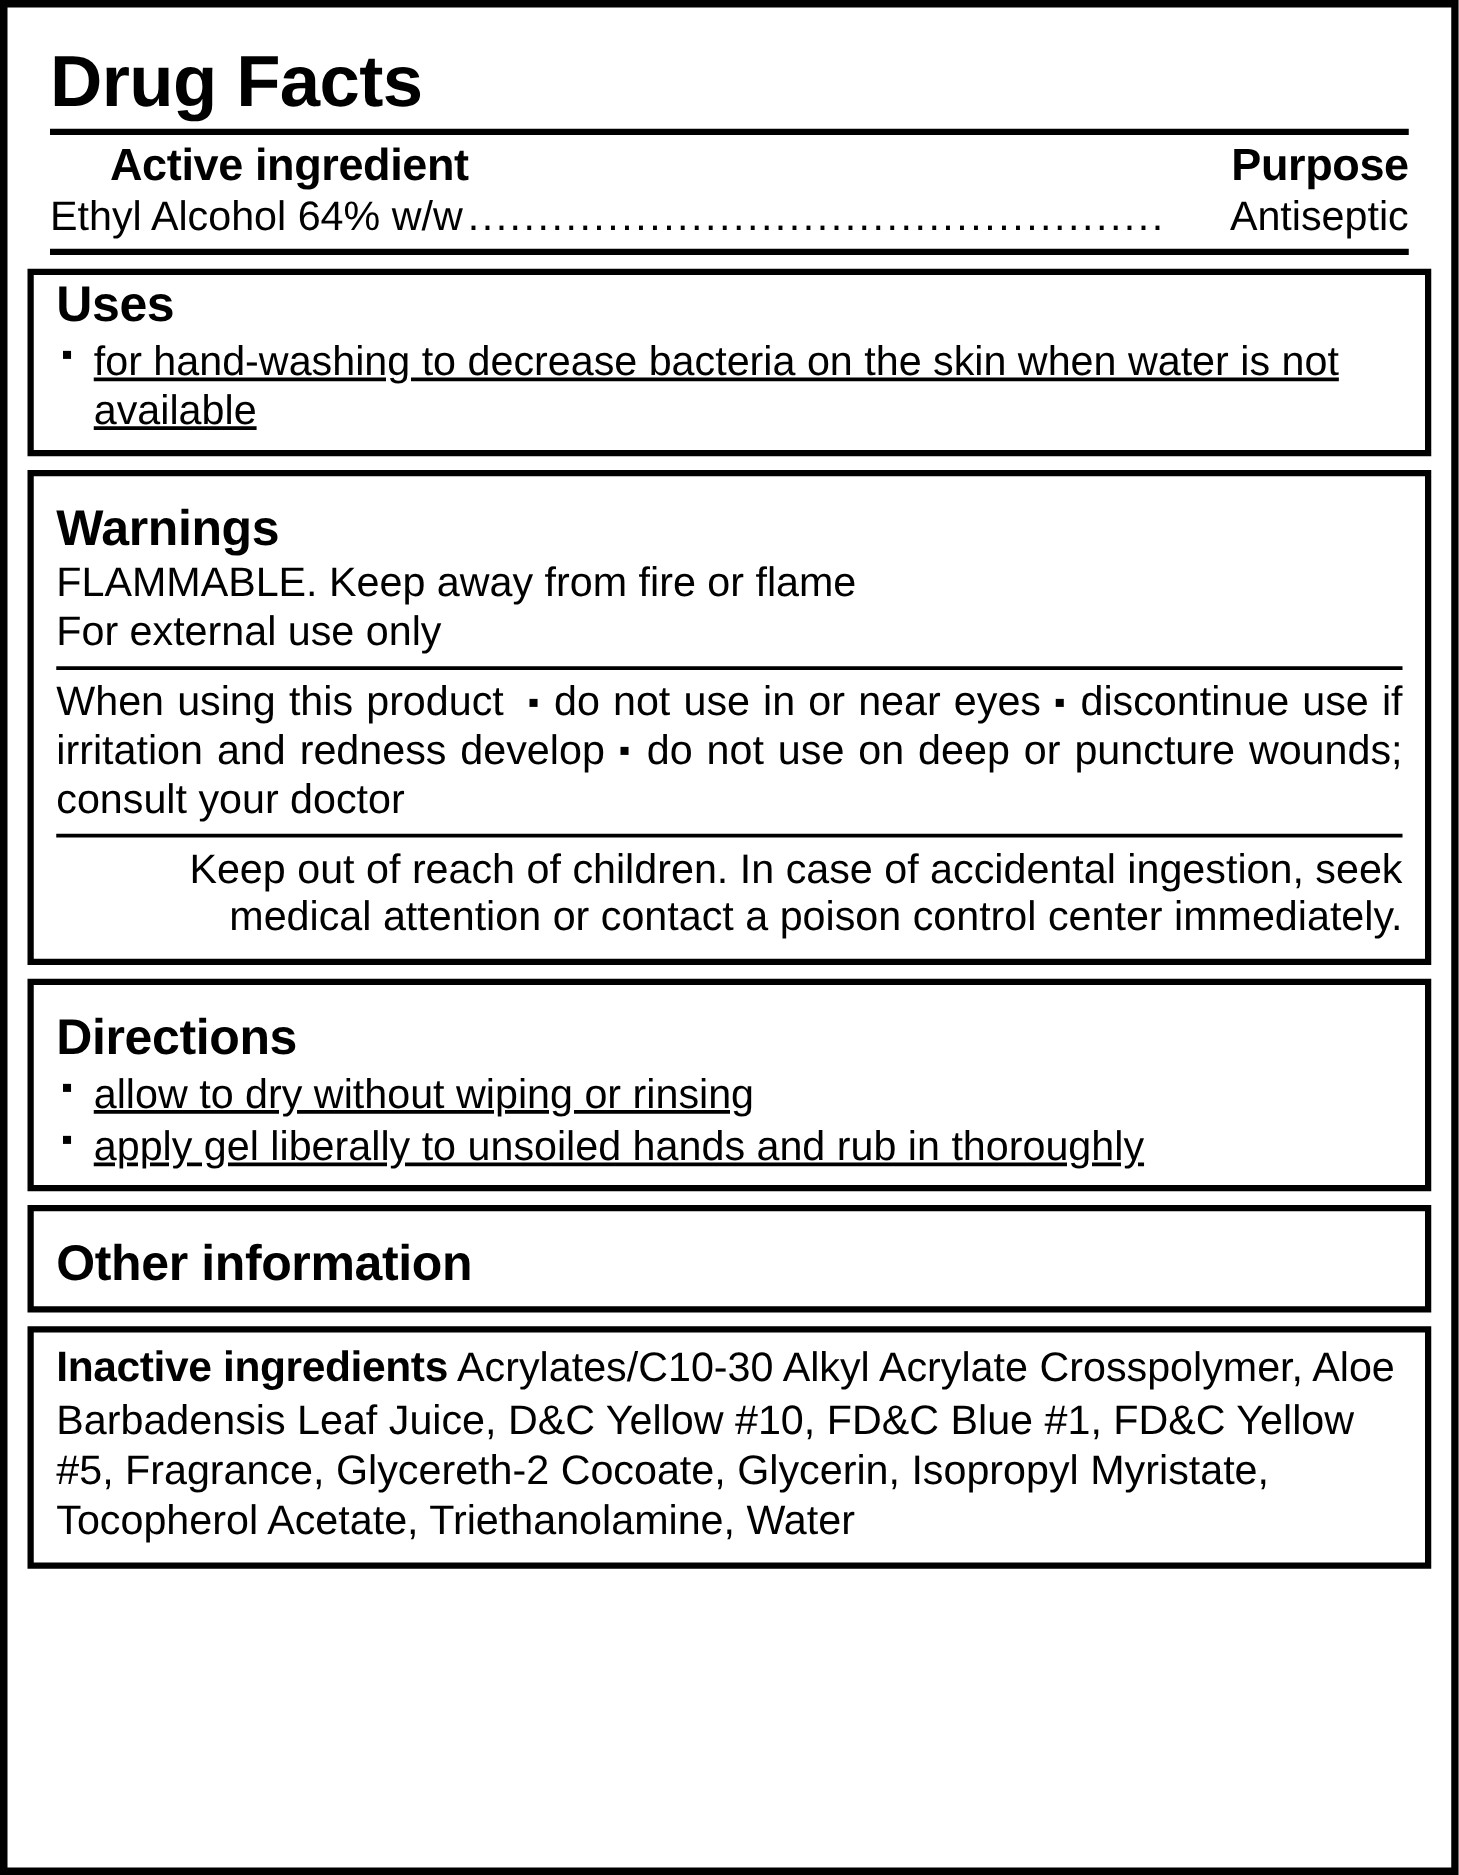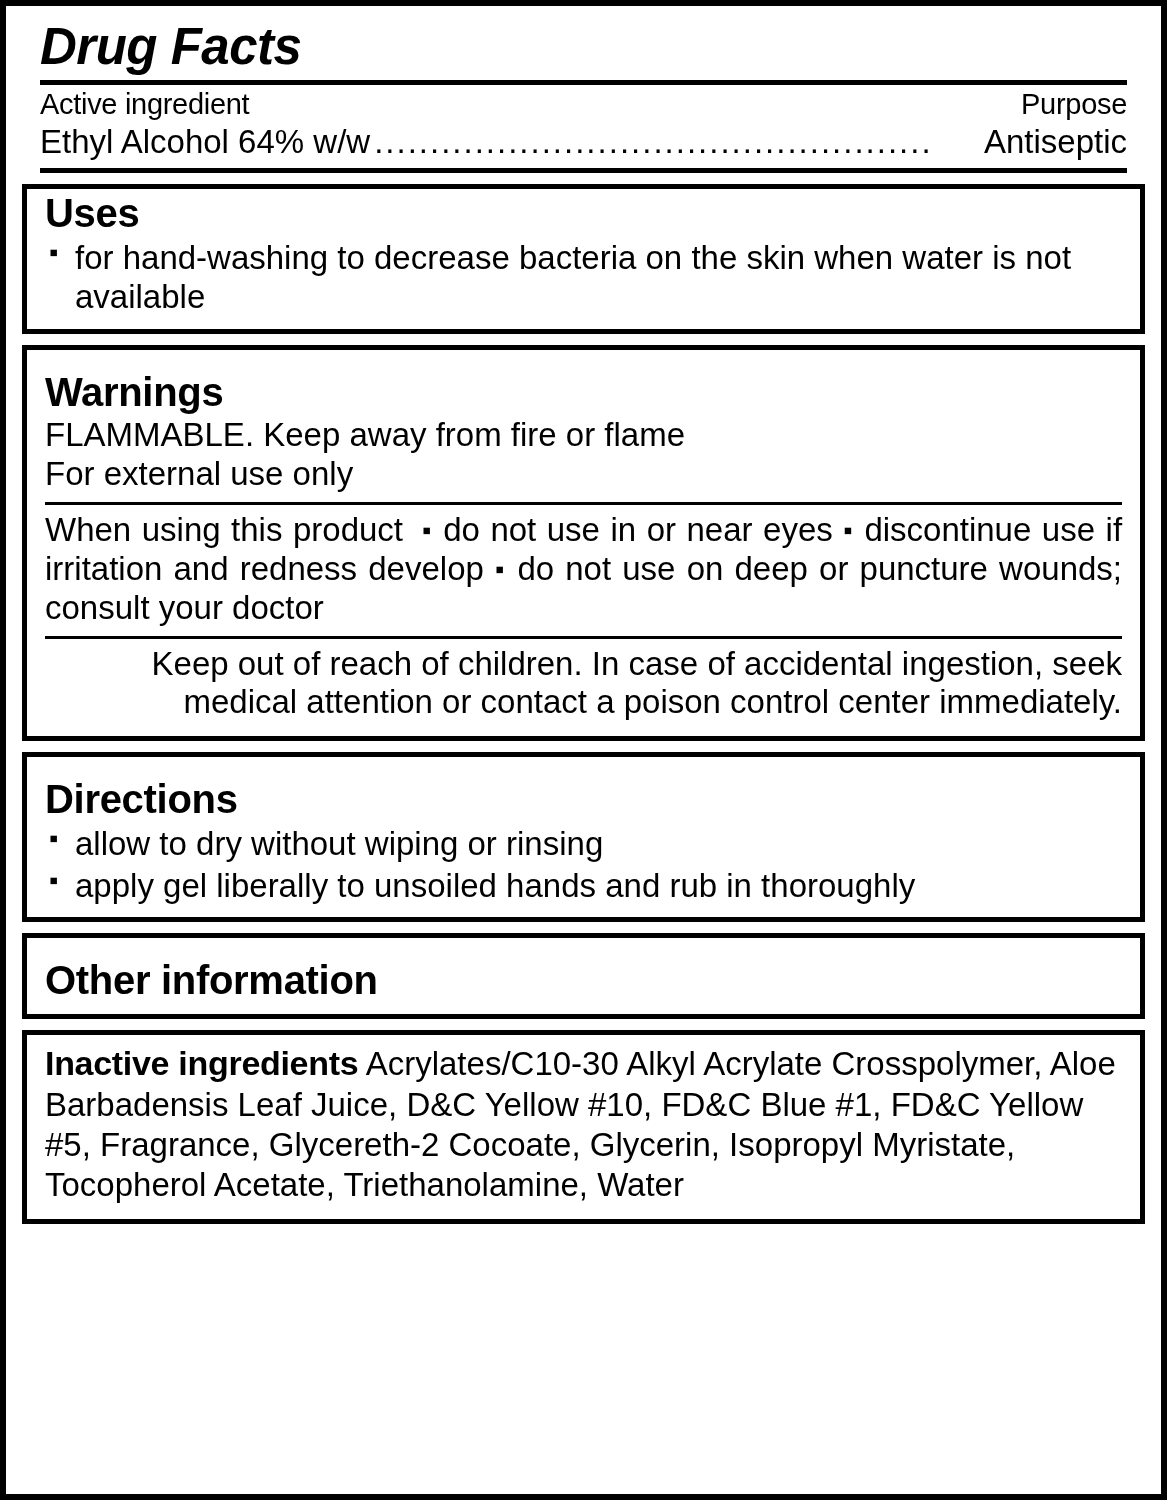--- a/index.html
+++ b/index.html
@@ -30,47 +30,47 @@
     box-sizing: border-box;
     border: 5px solid #000;
     background: #fff;
     padding: 20px 18px 10px 18px;
   }
   .panel + .panel {
     margin-top: 11px;
   }
 
   .title {
-    font-size: 51px;
+    font-size: 58px;
     font-weight: bold;
     letter-spacing: -0.5px;
     line-height: 1.05;
-    margin: 0 0 6px 0;
-    font-style: italic;
+    margin: 16px 0 6px 0;
   }
 
   .rule-thick {
     border-top: 5px solid #000;
     margin: 0 0 4px 0;
   }
   .rule-thin {
     border-top: 3px solid #000;
     margin: 8px 0 6px 0;
   }
 
   .row {
     display: flex;
     justify-content: space-between;
     align-items: baseline;
   }
   .head-lg {
-    font-size: 29px;
-    font-weight: normal;
+    font-size: 36px;
+    font-weight: bold;
     line-height: 1.1;
     letter-spacing: -0.3px;
+    margin-left: 48px;
   }
   .head-md {
     font-size: 40px;
     font-weight: bold;
     line-height: 1.12;
     letter-spacing: -0.3px;
     margin-bottom: 1px;
   }
   .body {
     font-size: 33px;
@@ -94,20 +94,21 @@
     flex: 1;
     overflow: hidden;
     letter-spacing: 2px;
     margin: 0 4px;
   }
 
   ul.bullets {
     list-style: none;
     margin: 2px 0 0 0;
     padding: 0;
+    text-decoration: underline;
   }
   ul.bullets li {
     font-size: 33px;
     line-height: 1.2;
     padding-left: 30px;
     position: relative;
     margin-bottom: 2px;
   }
   ul.bullets li::before {
     content: "\25AA";

